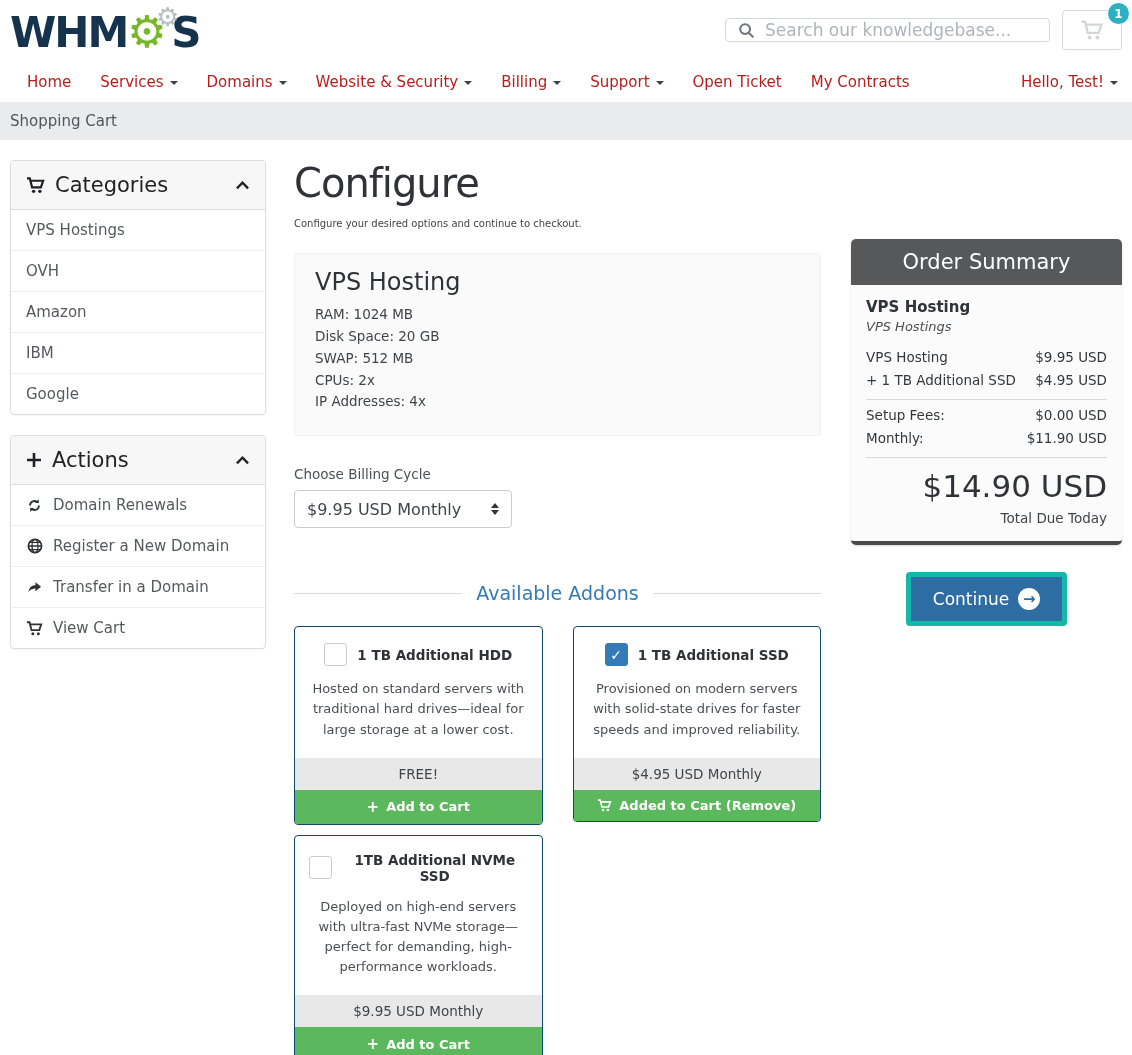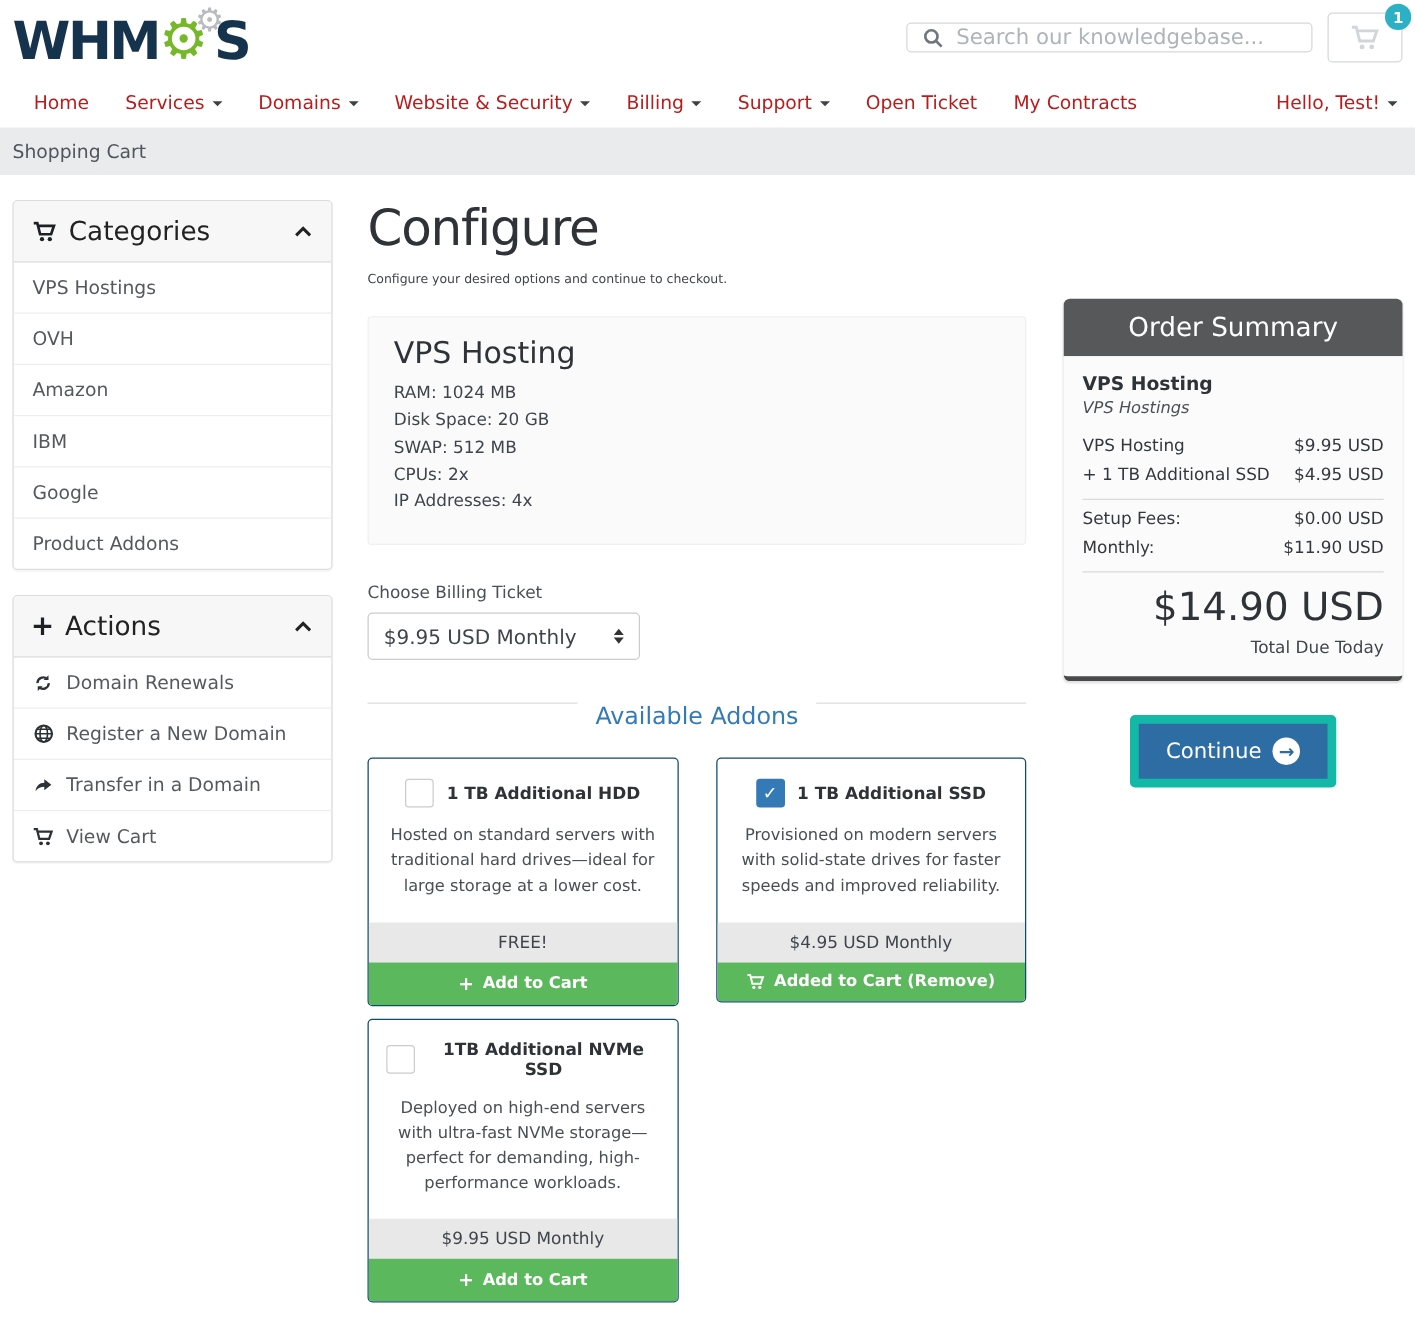--- a/index.html
+++ b/index.html
@@ -60,21 +60,21 @@
   .spec { font-size:13.5px; color:#3f454b; line-height:1.62; }
   .bc-label { margin-top:30px; font-size:13.5px; color:#4a5056; }
   .bc-select { margin-top:8px; width:218px; height:38px; border:1px solid #ccc; border-radius:4px;
     background:#fff; display:flex; align-items:center; padding:0 12px; font-size:16px; color:#3f454b;
     cursor:pointer; }
   .bc-select .updown { margin-left:auto; display:flex; flex-direction:column; gap:2px; }
   .tri-up { width:0; height:0; border-left:4px solid transparent; border-right:4px solid transparent;
     border-bottom:5px solid #333; }
   .tri-dn { width:0; height:0; border-left:4px solid transparent; border-right:4px solid transparent;
     border-top:5px solid #333; }
-  .addons-head { margin-top:34px; display:flex; align-items:flex-start; gap:14px; color:#337ab7; font-size:19px; }
+  .addons-head { margin-top:54px; display:flex; align-items:center; gap:14px; color:#337ab7; font-size:19px; }
   .addons-head::before, .addons-head::after { content:""; flex:1; border-top:1px solid #ddd; }
   .addons-grid { margin-top:22px; display:grid; grid-template-columns:1fr 1fr; gap:10px 30px; align-items:start; }
   .addon-card { border:1px solid #0c4a6e; border-radius:4px; background:#fff; overflow:hidden; text-align:center; }
   .addon-body { padding:16px 14px 18px 14px; }
   .addon-titlerow { display:flex; align-items:center; justify-content:center; gap:10px; }
   .cb { width:23px; height:23px; border:1px solid #ccc; border-radius:3px; background:#fff; flex:none;
     cursor:pointer; display:flex; align-items:center; justify-content:center; color:#fff; font-size:14px; }
   .cb.checked { background:#337ab7; border-color:#337ab7; }
   .cb.checked::after { content:"✓"; font-weight:bold; }
   .addon-name { font-size:13.5px; font-weight:bold; color:#2f3338; }
@@ -89,21 +89,21 @@
     border-radius:5px 5px 0 0; }
   .summary-body { background:#fbfbfb; border-bottom:4px solid #47494b; border-radius:0 0 5px 5px;
     padding:13px 15px 15px 15px; }
   .sum-product { font-size:15px; font-weight:bold; color:#2f3338; }
   .sum-group { font-size:13px; font-style:italic; color:#4a5056; margin-top:3px; }
   .sum-row { display:flex; justify-content:space-between; font-size:13.5px; color:#33383d; margin-top:7px; }
   .sum-hr { border:none; border-top:1px solid #d9d9d9; margin:11px 0 4px 0; }
   .sum-total { text-align:right; font-size:31px; color:#2f3338; margin-top:10px; }
   .sum-total-label { text-align:right; font-size:13.5px; color:#3f454b; margin-top:6px; }
   .continue-wrap { text-align:center; margin-top:27px; }
-  .continue-btn { display:inline-flex; align-items:center; gap:9px; background:#2e6da4; border:7px solid #14b8a6;
+  .continue-btn { display:inline-flex; align-items:center; gap:9px; background:#2e6da4; border:5px solid #14b8a6;
     color:#fff; font-size:17px; padding:11px 22px; border-radius:4px; cursor:pointer; font-family:inherit; }
   .arrow-circle { width:22px; height:22px; border-radius:50%; background:#fff; color:#2e6da4; font-weight:bold;
     font-size:15px; display:flex; align-items:center; justify-content:center; }
 </style>
 </head>
 <body>
 
 <div class="hdr">
   <div class="logo">
     <span class="logo-txt">WHM</span>
@@ -195,23 +195,20 @@
         </div>
       <div class="side-item">
           <span>Amazon</span>
         </div>
       <div class="side-item">
           <span>IBM</span>
         </div>
       <div class="side-item">
           <span>Google</span>
         </div>
-      <div class="side-item">
-          <span>Product Addons</span>
-        </div>
     </div>
 
     <div class="panel">
       <div class="panel-head">
         <svg width="16" height="16" viewBox="0 0 16 16" style="color:#1d2125">
             <path d="M8 1v14M1 8h14" stroke="currentColor" stroke-width="2.6"></path>
           </svg>
         <span>Actions</span>
         <span class="chev">
             <svg width="15" height="13" viewBox="0 0 16 14">
@@ -267,21 +264,21 @@
 
     <div class="product-panel">
       <div class="product-name">VPS Hosting</div>
       <div class="spec">RAM: 1024 MB</div>
       <div class="spec">Disk Space: 20 GB</div>
       <div class="spec">SWAP: 512 MB</div>
       <div class="spec">CPUs: 2x</div>
       <div class="spec">IP Addresses: 4x</div>
     </div>
 
-    <div class="bc-label">Choose Billing Ticket</div>
+    <div class="bc-label">Choose Billing Cycle</div>
     <div class="bc-select">
       <span>$9.95 USD Monthly</span>
       <span class="updown">
           <span class="tri-up"></span>
           <span class="tri-dn"></span>
         </span>
     </div>
 
     <div class="addons-head">
       <span>Available Addons</span>

